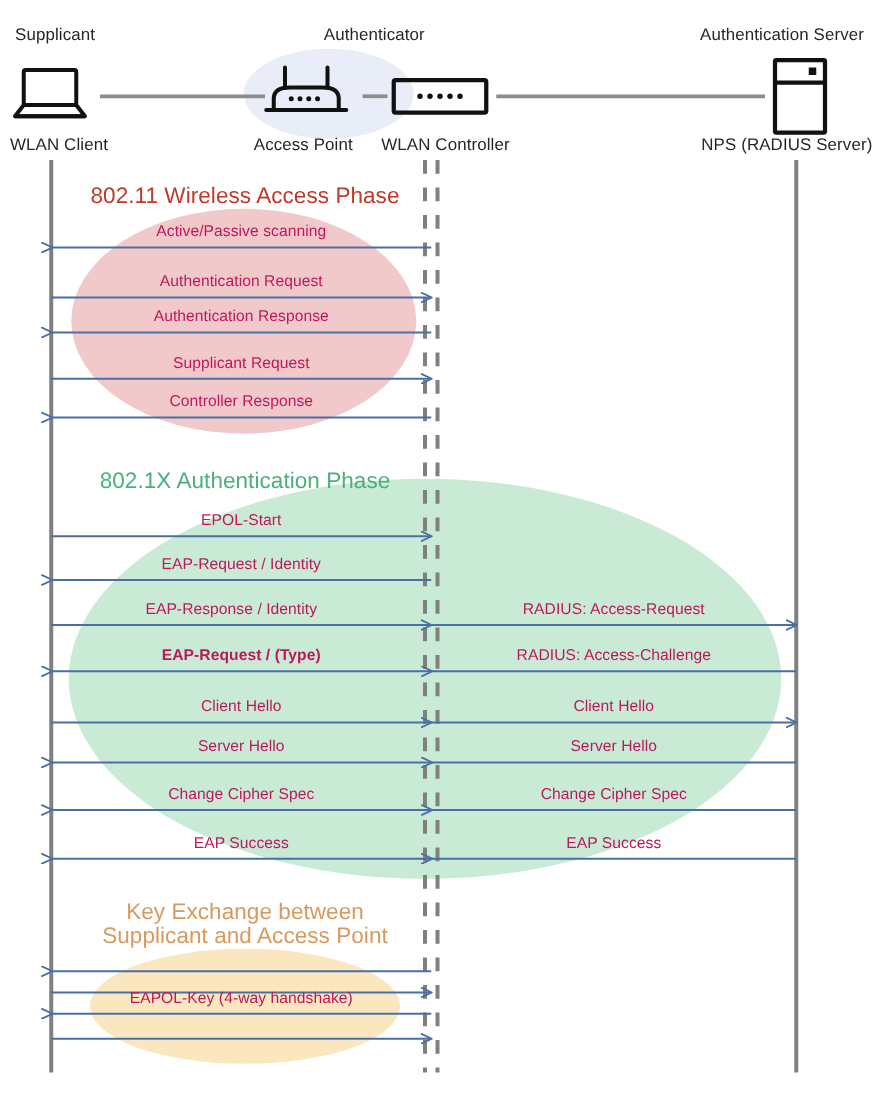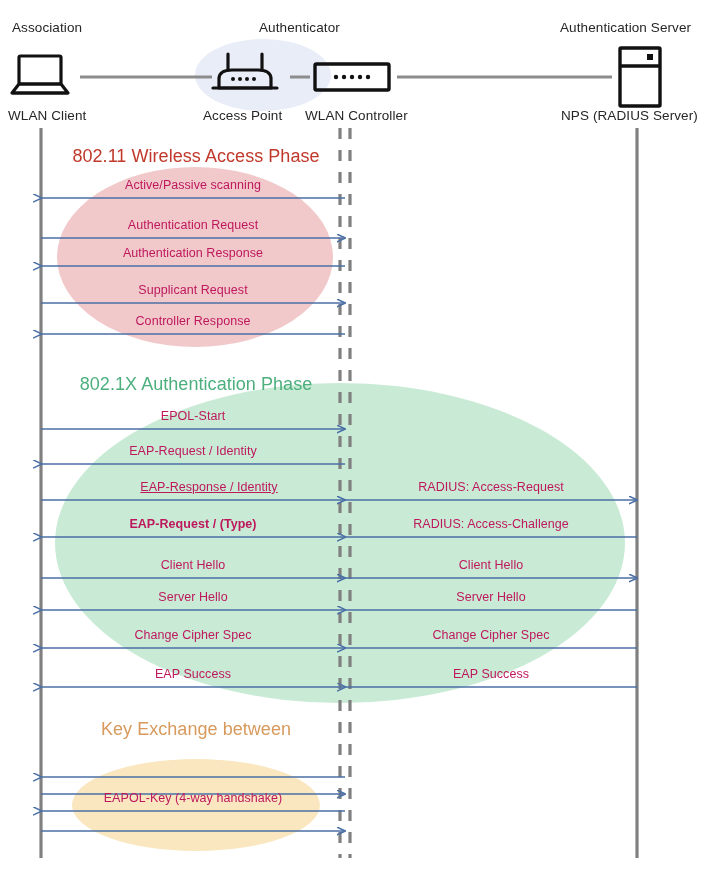--- a/index.html
+++ b/index.html
@@ -142,46 +142,47 @@
         <line y1="648" y2="648" stroke="#4A6FA5" stroke-width="1.7" x1="637" x2="345" marker-end="url(#arrow-left)"></line>
         <line y1="687" y2="687" stroke="#4A6FA5" stroke-width="1.7" x1="345" x2="41" marker-end="url(#arrow-left)"></line>
         <line y1="687" y2="687" stroke="#4A6FA5" stroke-width="1.7" x1="637" x2="345" marker-end="url(#arrow-left)"></line>
         <line y1="777" y2="777" stroke="#4A6FA5" stroke-width="1.7" x1="345" x2="41" marker-end="url(#arrow-left)"></line>
         <line y1="794" y2="794" stroke="#4A6FA5" stroke-width="1.7" x1="41" x2="345" marker-end="url(#arrow-right)"></line>
         <line y1="811" y2="811" stroke="#4A6FA5" stroke-width="1.7" x1="345" x2="41" marker-end="url(#arrow-left)"></line>
         <line y1="831" y2="831" stroke="#4A6FA5" stroke-width="1.7" x1="41" x2="345" marker-end="url(#arrow-right)"></line>
       </g>
   </svg>
 
-  <div class="node-title" style="left:12px; top:20px;">Association</div>
+  <div class="node-title" style="left:12px; top:20px;">Supplicant</div>
   <div class="node-title" style="left:259px; top:20px;">Authenticator</div>
   <div class="node-title" style="left:560px; top:20px;">Authentication Server</div>
 
   <div class="node-caption" style="left:8px; top:108px;">WLAN Client</div>
   <div class="node-caption" style="left:203px; top:108px;">Access Point</div>
   <div class="node-caption" style="left:305px; top:108px;">WLAN Controller</div>
   <div class="node-caption" style="left:561px; top:108px;">NPS (RADIUS Server)</div>
 
   <div class="phase-label" style="left:46px; top:146px; width:300px; color:#C0392B;">802.11 Wireless Access Phase</div>
 
   <div class="phase-label" style="left:46px; top:374px; width:300px; color:#4CAF7D;">802.1X Authentication Phase</div>
 
   <div class="phase-label" style="left:46px; top:720px; width:300px; color:#D89A5C; line-height:19px;">
     <div>Key Exchange between</div>
+    <div>Supplicant and Access Point</div>
   </div>
 
   <div id="label-group">
       <div class="msg-label" style="left: 33px; width: 320px; top: 178px;">Active/Passive scanning</div>
       <div class="msg-label" style="left: 33px; width: 320px; top: 218px;">Authentication Request</div>
       <div class="msg-label" style="left: 33px; width: 320px; top: 246px;">Authentication Response</div>
       <div class="msg-label" style="left: 33px; width: 320px; top: 283px;">Supplicant Request</div>
       <div class="msg-label" style="left: 33px; width: 320px; top: 314px;">Controller Response</div>
       <div class="msg-label" style="left: 33px; width: 320px; top: 409px;">EPOL-Start</div>
       <div class="msg-label" style="left: 33px; width: 320px; top: 444px;">EAP-Request / Identity</div>
-      <div class="msg-label" style="left: 49px; width: 320px; top: 480px; text-decoration: underline;">EAP-Response / Identity</div>
+      <div class="msg-label" style="left: 25px; width: 320px; top: 480px;">EAP-Response / Identity</div>
       <div class="msg-label" style="left: 331px; width: 320px; top: 480px;">RADIUS: Access-Request</div>
       <div class="msg-label" style="left: 33px; width: 320px; top: 517px; font-weight: bold;">EAP-Request / (Type)</div>
       <div class="msg-label" style="left: 331px; width: 320px; top: 517px;">RADIUS: Access-Challenge</div>
       <div class="msg-label" style="left: 33px; width: 320px; top: 558px;">Client Hello</div>
       <div class="msg-label" style="left: 331px; width: 320px; top: 558px;">Client Hello</div>
       <div class="msg-label" style="left: 33px; width: 320px; top: 590px;">Server Hello</div>
       <div class="msg-label" style="left: 331px; width: 320px; top: 590px;">Server Hello</div>
       <div class="msg-label" style="left: 33px; width: 320px; top: 628px;">Change Cipher Spec</div>
       <div class="msg-label" style="left: 331px; width: 320px; top: 628px;">Change Cipher Spec</div>
       <div class="msg-label" style="left: 33px; width: 320px; top: 667px;">EAP Success</div>

